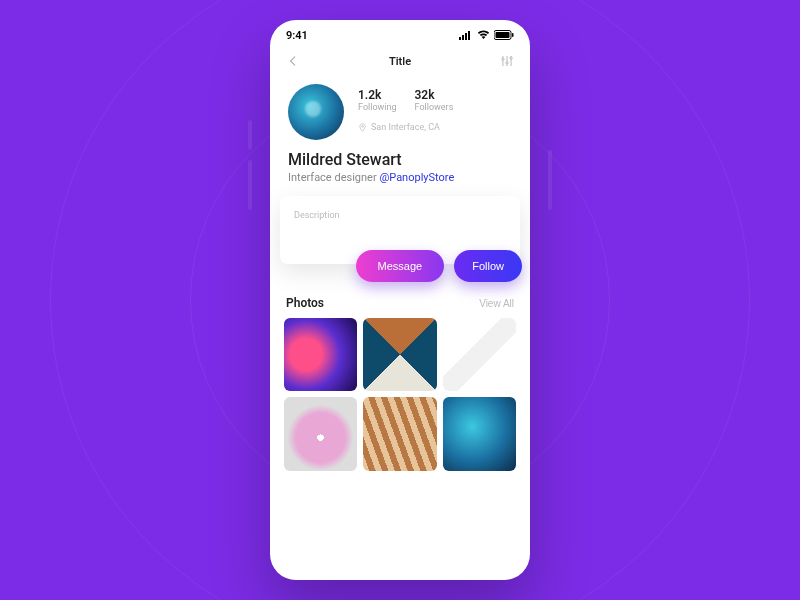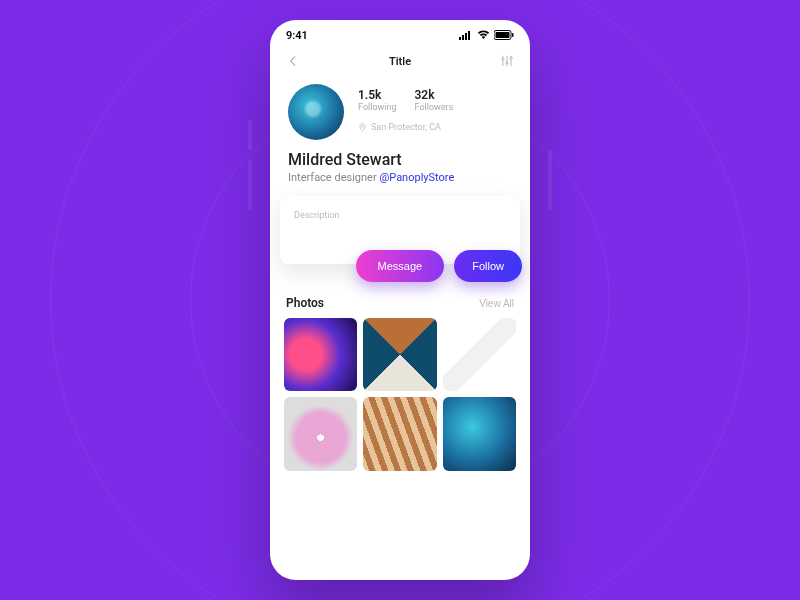--- a/index.html
+++ b/index.html
@@ -124,34 +124,34 @@
           <circle cx="12" cy="15" r="2" fill="#fff" stroke="#b0b0b0" stroke-width="1.5"></circle>
           <circle cx="19" cy="7" r="2" fill="#fff" stroke="#b0b0b0" stroke-width="1.5"></circle>
         </svg>
     </div>
 
     <div class="profile-top">
       <div class="avatar"></div>
       <div>
         <div class="stats">
           <div>
-            <div class="stat-val">1.5k</div>
+            <div class="stat-val">1.2k</div>
             <div class="stat-lbl">Following</div>
           </div>
           <div>
             <div class="stat-val">32k</div>
             <div class="stat-lbl">Followers</div>
           </div>
         </div>
         <div class="loc">
           <svg class="loc-icon" viewBox="0 0 24 24">
               <path d="M12 2C8 2 5 5 5 9c0 5 7 13 7 13s7-8 7-13c0-4-3-7-7-7Z" fill="none" stroke="#bbb" stroke-width="2"></path>
               <circle cx="12" cy="9" r="2.2" fill="none" stroke="#bbb" stroke-width="2"></circle>
             </svg>
-          <span>San Protector, CA</span>
+          <span>San Interface, CA</span>
         </div>
       </div>
     </div>
 
     <div class="name">Mildred Stewart</div>
     <div class="role">
       <span>Interface designer </span><a href="#">@PanoplyStore</a>
     </div>
 
     <div class="card">

